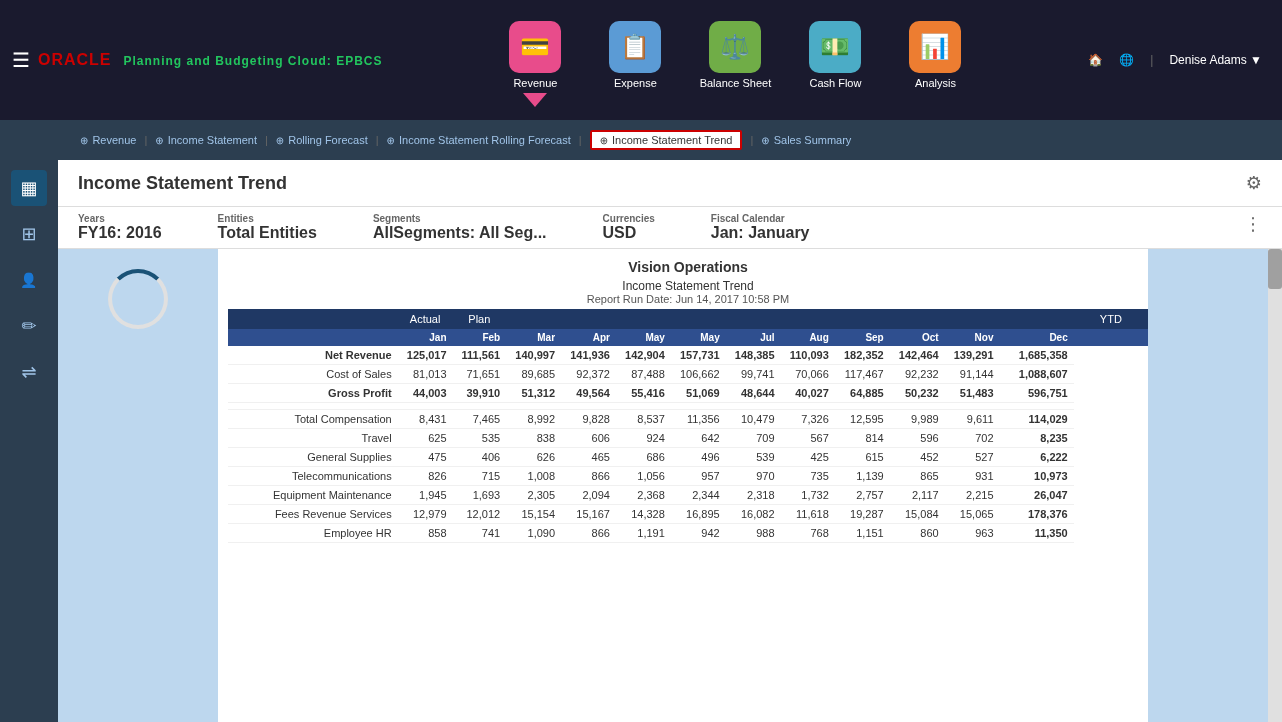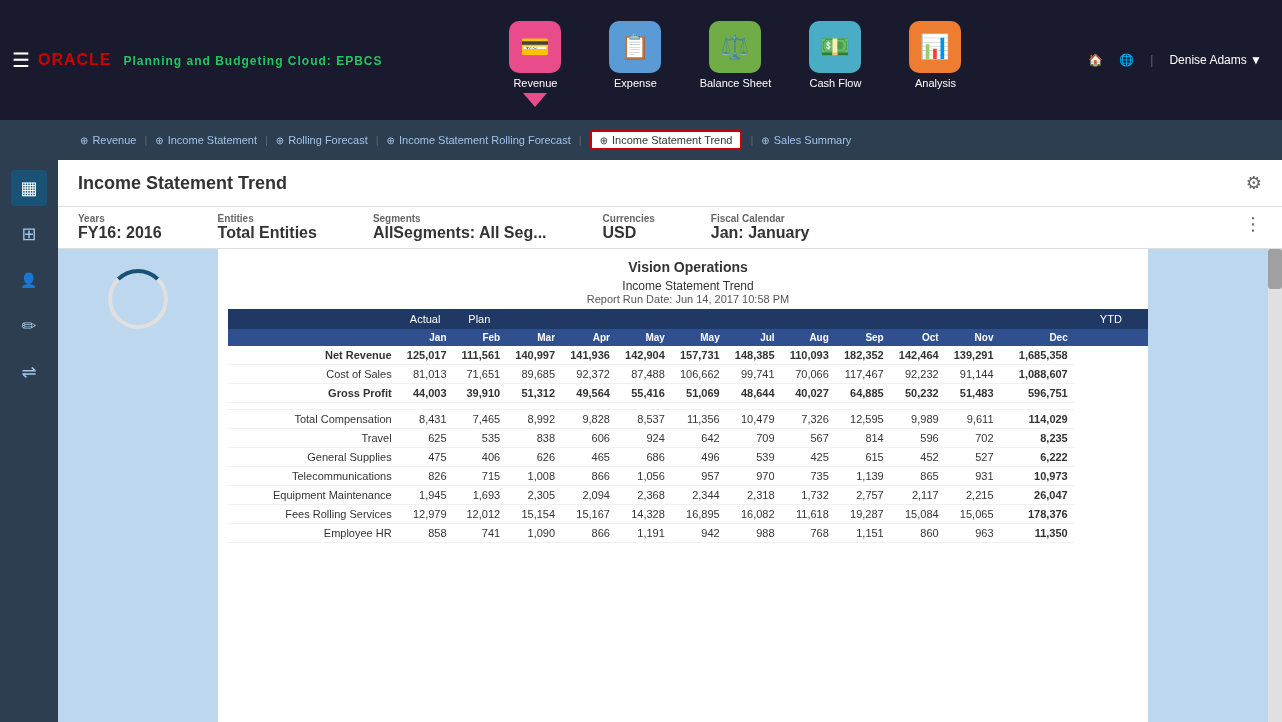--- a/index.html
+++ b/index.html
@@ -566,21 +566,21 @@
                   <td>2,368</td>
                   <td>2,344</td>
                   <td>2,318</td>
                   <td>1,732</td>
                   <td>2,757</td>
                   <td>2,117</td>
                   <td>2,215</td>
                   <td class="col-ytd">26,047</td>
                 </tr>
                 <tr>
-                  <td class="col-label">Fees Rolling Services</td>
+                  <td class="col-label">Fees Revenue Services</td>
                   <td>12,979</td>
                   <td>12,012</td>
                   <td>15,154</td>
                   <td>15,167</td>
                   <td>14,328</td>
                   <td>16,895</td>
                   <td>16,082</td>
                   <td>11,618</td>
                   <td>19,287</td>
                   <td>15,084</td>

